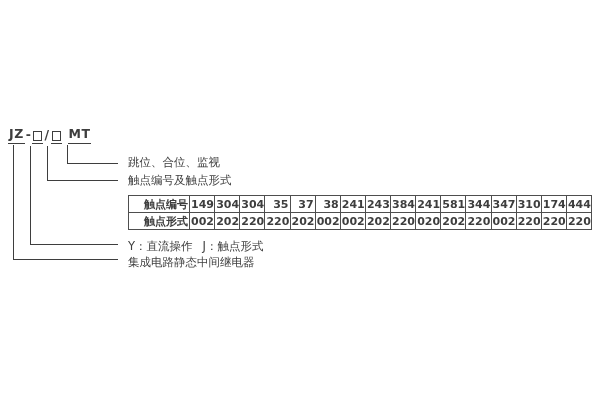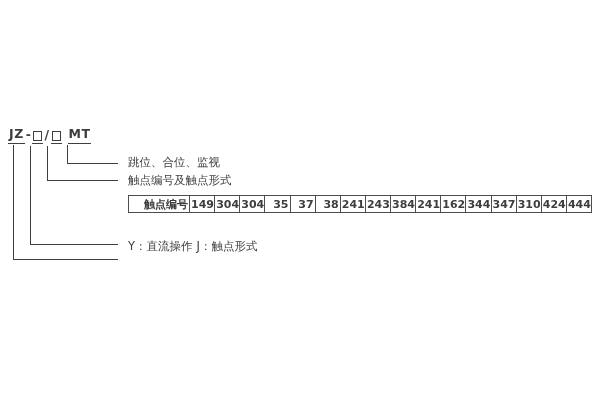--- a/index.html
+++ b/index.html
@@ -18,21 +18,21 @@
   .model .boxwrap { border-bottom:1.5px solid #3e3e3e; padding:0 1px 2px 1px; display:flex; align-items:flex-end; }
   .model .box { display:inline-block; width:9px; height:10px; border:1.5px solid #3e3e3e; box-sizing:border-box; background:#fff; }
   .model .gap { width:6px; }
   
   .connectors { position:absolute; left:0; top:0; }
   .connectors polyline { fill:none; stroke:#3e3e3e; stroke-width:1; shape-rendering:crispEdges; }
   
   .callout { position:absolute; left:128px; font-size:11.5px; line-height:13px; white-space:nowrap; }
   .callout-mt       { top:156px; }
   .callout-contact  { top:174px; }
-  .callout-operation{ top:240px; display:flex; gap:4px; }
+  .callout-operation{ top:240px; display:flex; gap:10px; }
   .callout-product  { top:256px; }
   
   .tblwrap { position:absolute; left:128px; top:195px; }
   table.contact { border-collapse:collapse; table-layout:fixed; width:464px; }
   table.contact th, table.contact td {
     border:1px solid #4e4e4e; height:16px; padding:0 1px;
     font-size:11px; font-weight:bold; text-align:right;
     white-space:nowrap; overflow:hidden;
   }
   table.contact th.rowhead { width:58px; }
@@ -64,40 +64,60 @@
   </svg>
 
   <div class="callout callout-mt">跳位、合位、监视</div>
   <div class="callout callout-contact">触点编号及触点形式</div>
 
   <div class="callout callout-operation">
     <span>Y：直流操作</span>
     <span>J：触点形式</span>
   </div>
 
+  <div class="callout callout-product">集成电路静态中间继电器</div>
 
   <div class="tblwrap">
     <table class="contact">
       <tbody>
           <tr>
             <th class="rowhead">触点编号</th>
             <td>149</td>
             <td>304</td>
             <td>304</td>
             <td>35</td>
             <td>37</td>
             <td>38</td>
             <td>241</td>
             <td>243</td>
             <td>384</td>
             <td>2411</td>
-            <td>162</td>
+            <td>581</td>
             <td>344</td>
             <td>347</td>
             <td>310</td>
-            <td>424</td>
+            <td>174</td>
             <td>444</td>
+          </tr>
+          <tr>
+            <th class="rowhead">触点形式</th>
+            <td>002</td>
+            <td>202</td>
+            <td>220</td>
+            <td>220</td>
+            <td>202</td>
+            <td>002</td>
+            <td>002</td>
+            <td>202</td>
+            <td>220</td>
+            <td>020</td>
+            <td>202</td>
+            <td>220</td>
+            <td>002</td>
+            <td>220</td>
+            <td>220</td>
+            <td>220</td>
           </tr>
         </tbody>
     </table>
   </div>
 
 </div>
 
 </body></html>

